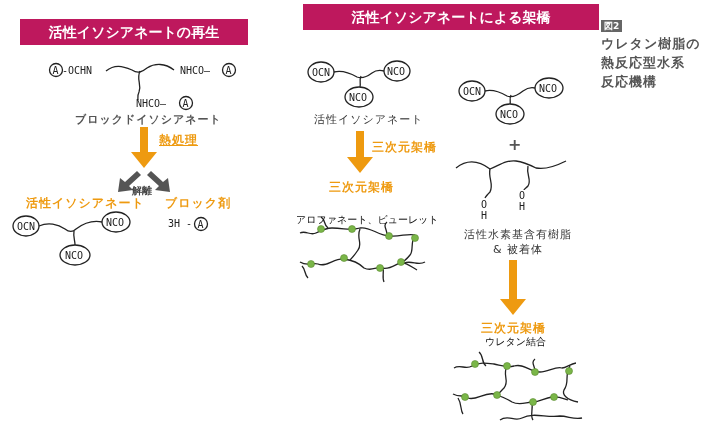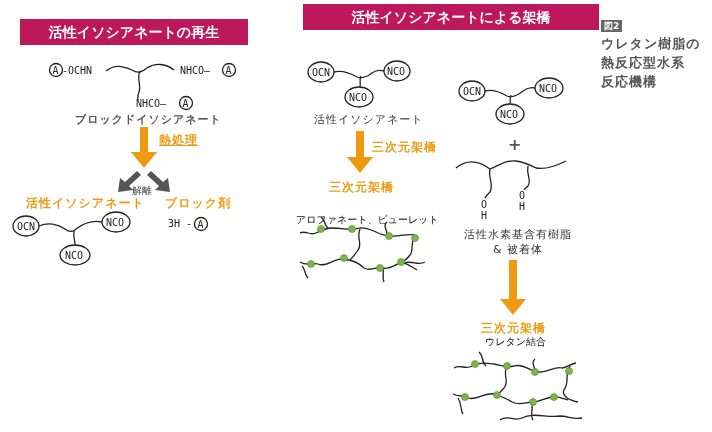--- a/index.html
+++ b/index.html
@@ -163,21 +163,21 @@
     <circle cx="569" cy="371" r="3.5"></circle>
     <circle cx="465" cy="397" r="3.5"></circle>
     <circle cx="497" cy="395" r="3.5"></circle>
     <circle cx="533" cy="402" r="3.5"></circle>
     <circle cx="554" cy="397" r="3.5"></circle>
   </g>
 </svg>
 
 <div class="abs lbl-gray" style="left:75px; top:112px;">ブロックドイソシアネート</div>
 <div class="abs lbl-orange" style="left:159px; top:132px;text-decoration:underline;">熱処理</div>
-<div class="abs lbl-dark" style="left:132px; top:184px; font-weight:normal; color:#444;">解離</div>
+<div class="abs lbl-dark" style="left:132px; top:184px; font-weight:bold; color:#444;">解離</div>
 <div class="abs lbl-orange" style="left:26px; top:195px;">活性イソシアネート</div>
 <div class="abs lbl-orange" style="left:165px; top:195px;">ブロック剤</div>
 <div class="abs" style="left:168px; top:218px; font-size:10px; font-family:'DejaVu Sans Mono', monospace;">3H -</div>
 
 <div class="abs lbl-gray" style="left:314px; top:112px; font-weight:normal; color:#333;">活性イソシアネート</div>
 <div class="abs lbl-orange" style="left:372px; top:139px;">三次元架橋</div>
 <div class="abs lbl-orange" style="left:329px; top:179px;">三次元架橋</div>
 <div class="abs lbl-dark" style="left:296px; top:194px;margin-top:19px;">アロファネート、ビューレット</div>
 
 <div class="abs" style="left:508px; top:135px; font-size:16px; font-weight:bold; color:#555;">+</div>

